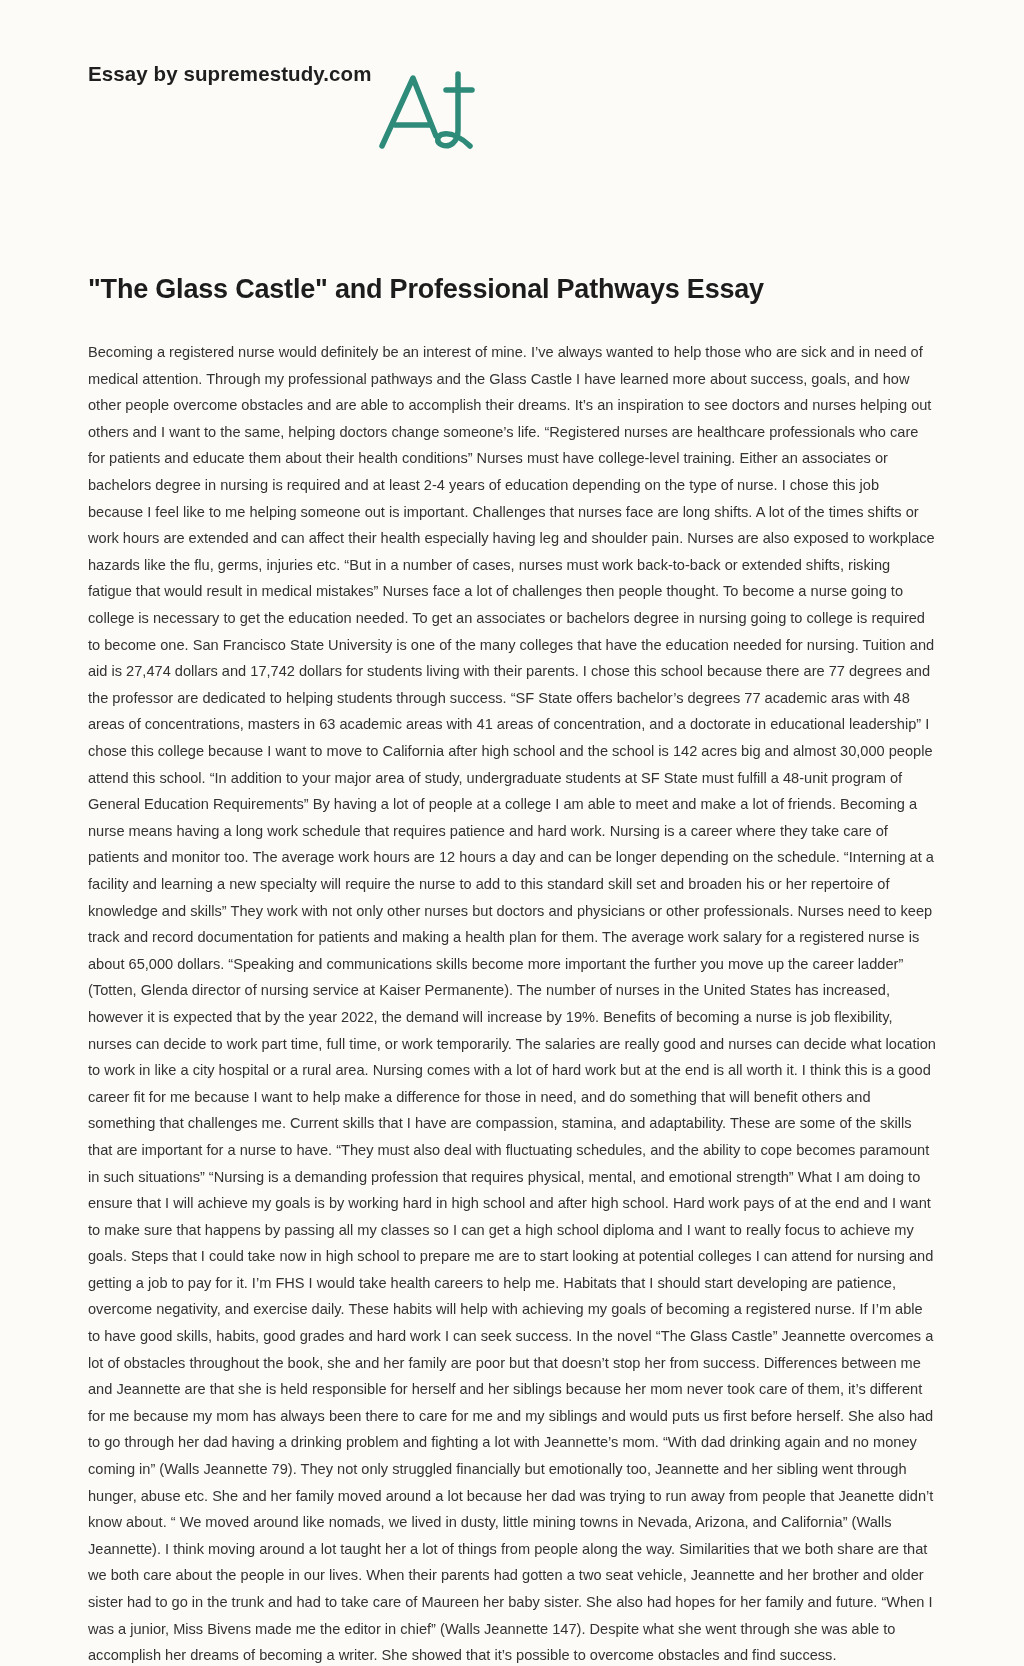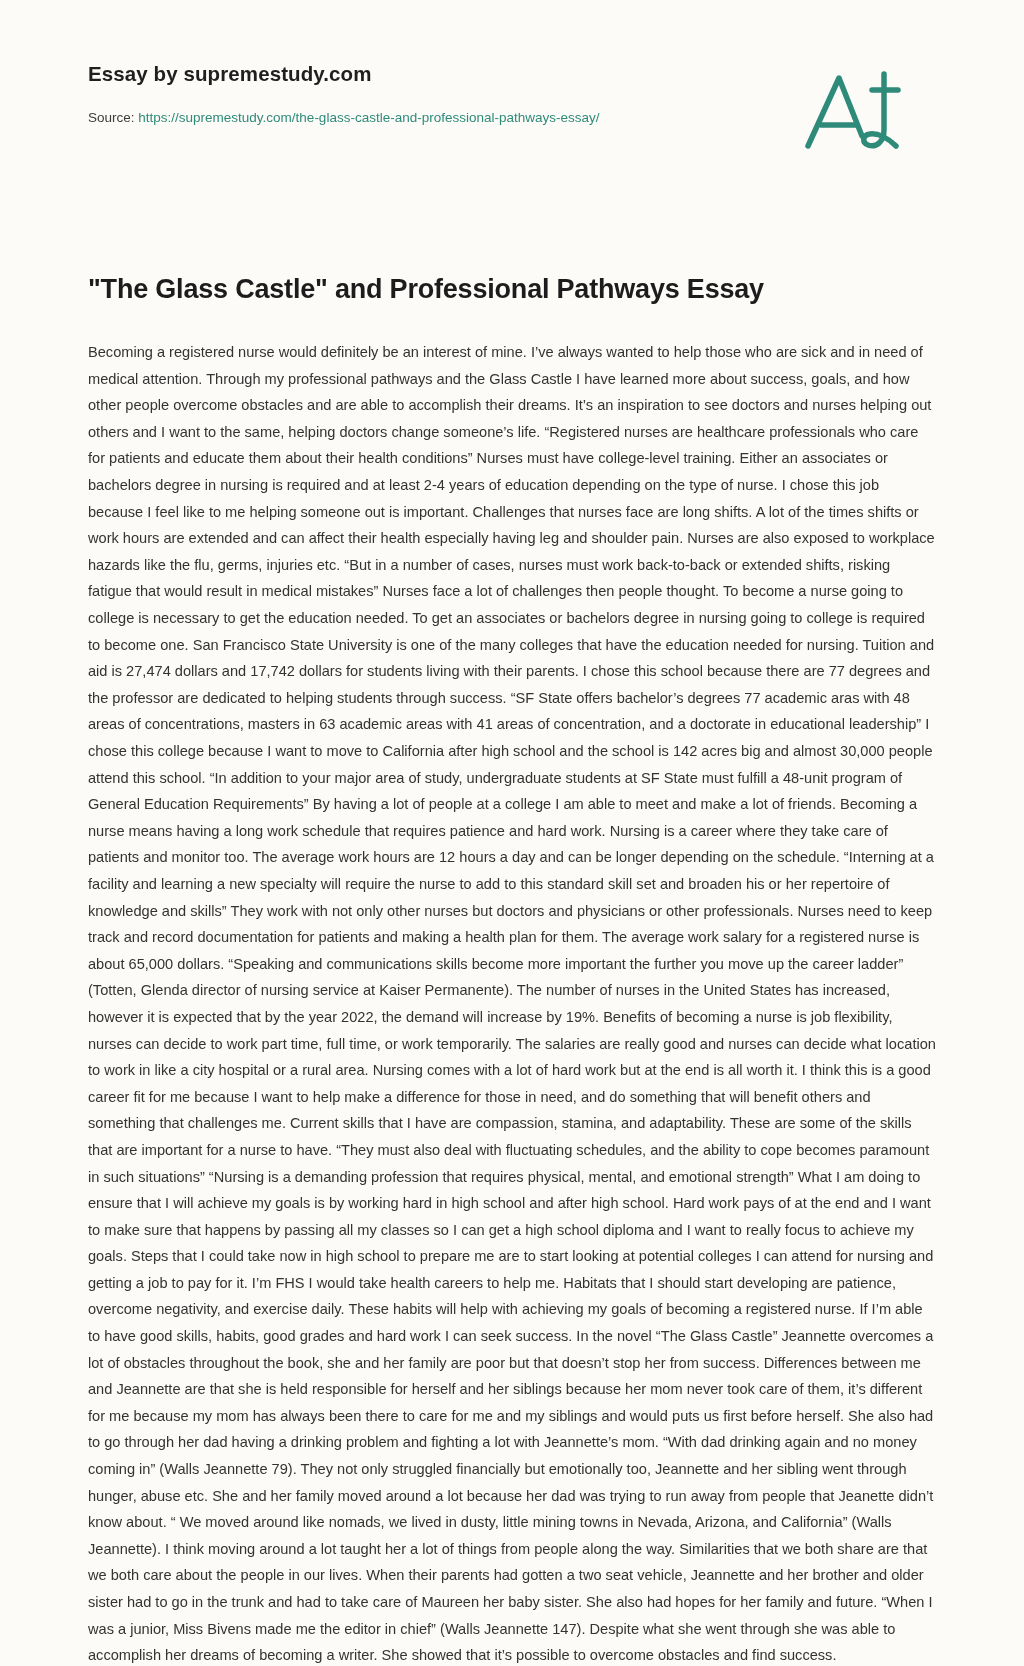--- a/index.html
+++ b/index.html
@@ -20,21 +20,21 @@
     box-sizing: border-box;
     background: #fdfbf7;
     position: relative;
   }
 
   
   .header {
     padding: 62px 72px 0 88px;
     display: flex;
     align-items: flex-start;
-    justify-content: space-between;
+    justify-content: flex-start;
   }
   .header-left {
     display: flex;
     flex-direction: column;
   }
   .site-title {
     font-size: 20.5px;
     font-weight: bold;
     color: #1f1f1f;
     letter-spacing: 0.1px;
@@ -89,24 +89,20 @@
   }
 </style>
 </head>
 <body>
 
 <div class="page">
 
   <div class="header">
     <div class="header-left">
       <div class="site-title">Essay by supremestudy.com</div>
-      <div class="source-line">
-        <span class="source-label">Source:</span>
-        <a class="source-url" href="#">https://supremestudy.com/the-glass-castle-and-professional-pathways-essay/</a>
-      </div>
     </div>
     <div class="logo">
       <svg width="112" height="86" viewBox="0 0 112 86" xmlns="http://www.w3.org/2000/svg">
         <g fill="none" stroke="#2e8b7a" stroke-width="5.5" stroke-linecap="round" stroke-linejoin="round">
           <path d="M10 78 L41 10 L64 68"></path>
           <path d="M23 57 L58 57"></path>
           <path d="M86 6 L86 62 C86 74 78 80 70 77 C64 75 64 67 72 66 C80 65 90 70 98 78"></path>
           <path d="M74 22 L100 22"></path>
         </g>
       </svg>

